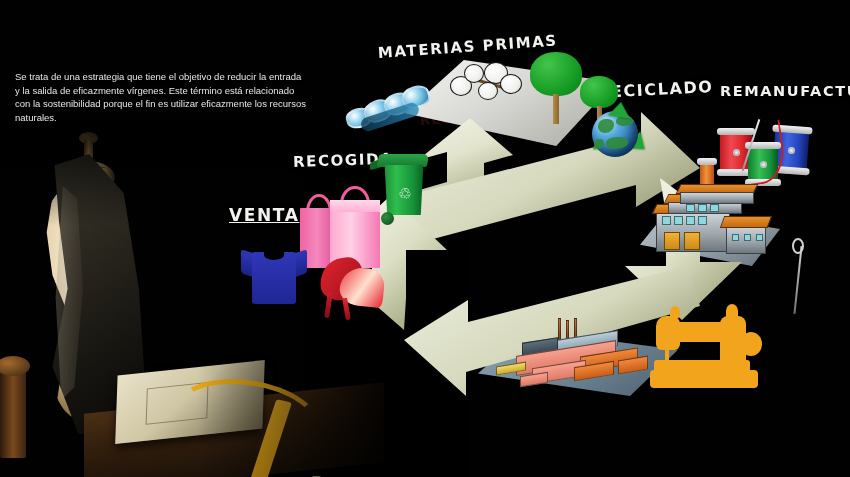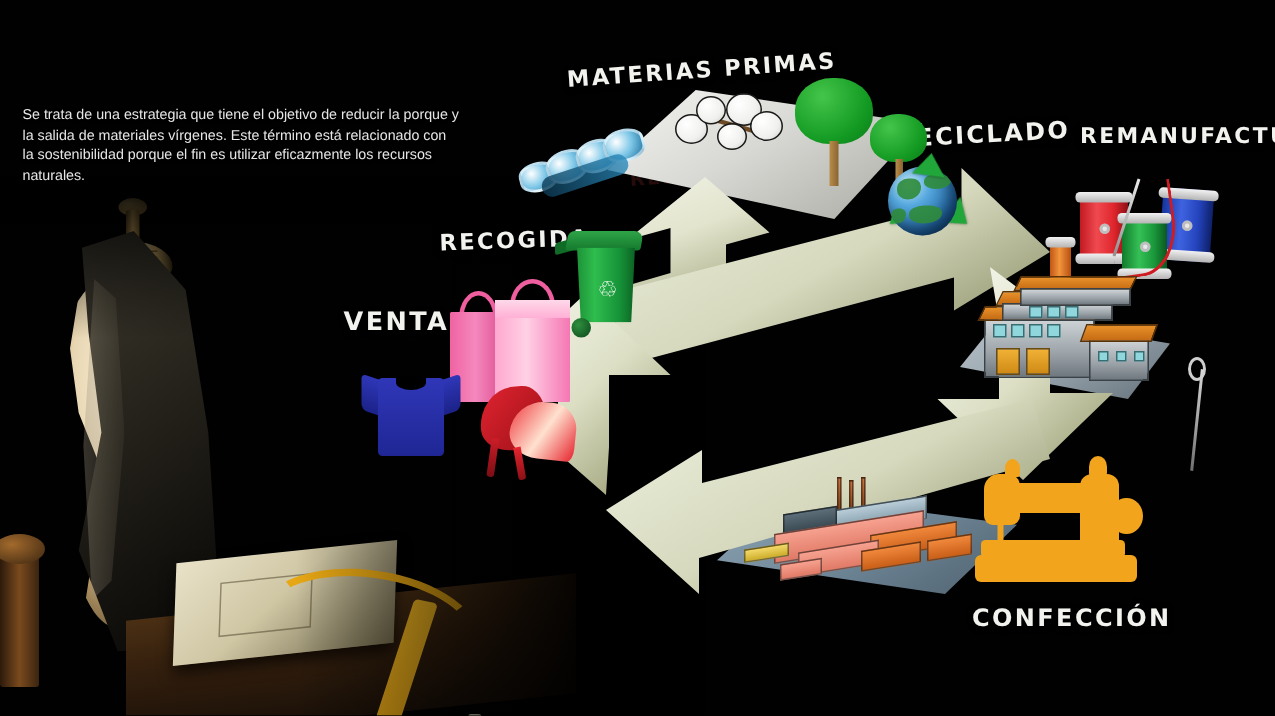--- a/index.html
+++ b/index.html
@@ -147,21 +147,21 @@
     font-family:"DejaVu Sans", sans-serif;
     font-weight:bold; letter-spacing:1.6px;
     text-shadow:0 1px 4px rgba(0,0,0,.95);
     white-space:nowrap;
     transform-origin:left center;
   }
   .lbl-materias { left:378px; top:44px;  font-size:15px; transform:rotate(-4deg); }
   .lbl-reciclado{ left:597px; top:83px;  font-size:16px; transform:rotate(-3deg); }
   .lbl-remanu   { left:720px; top:83px;  font-size:14.5px; }
   .lbl-recogida { left:293px; top:153px; font-size:15px; transform:rotate(-2deg); }
-  .lbl-venta    { left:229px; top:205px; font-size:17px; }
+  .lbl-venta    { left:229px; top:205px; font-size:17px;text-decoration:underline; }
   .lbl-confec   { left:648px; top:402px; font-size:16px; }
   .lbl-residuos {
     left:420px; top:113px; font-size:13px; color:#2a0d0d;
     text-shadow:none; letter-spacing:1.2px; opacity:.92;
     transform:rotate(-4deg);
   }
   .center-text{
     position:absolute; left:487px; top:218px; width:158px;
     text-align:center; color:#ffffff; font-weight:bold;
     font-size:14.5px; line-height:18px;
@@ -510,21 +510,21 @@
 
     <div class="asm">
 
       <div class="asm-spool"></div>
 
     </div>
 
     <div class="photo-grad-mask"></div>
   </div>
 
-  <div class="subhead">Se trata de una estrategia que tiene el objetivo de reducir la porque y la salida de materiales vírgenes. Este término está relacionado con la sostenibilidad porque el fin es utilizar eficazmente los recursos naturales.</div>
+  <div class="subhead">Se trata de una estrategia que tiene el objetivo de reducir la entrada y la salida de eficazmente vírgenes. Este término está relacionado con la sostenibilidad porque el fin es utilizar eficazmente los recursos naturales.</div>
 
   <div class="diagram">
 
     <div class="ramp ramp-top"></div>
     <div class="ramp ramp-factory"></div>
     <div class="ramp ramp-bottom-blue"></div>
 
     <svg class="arrows" width="850" height="477" viewBox="0 0 850 477">
       <defs>
         <linearGradient id="gA" x1="0" y1="0" x2="0.4" y2="1">
@@ -701,19 +701,18 @@
     <div class="icon heels">
       <div class="heel-back"></div>
       <div class="heel-spike"></div>
       <div class="heel-front"></div>
       <div class="heel-spike2"></div>
     </div>
 
     <div class="hlabel lbl-materias">MATERIAS PRIMAS</div>
     <div class="hlabel lbl-reciclado">RECICLADO</div>
     <div class="hlabel lbl-remanu">REMANUFACTURA</div>
-    <div class="hlabel lbl-confec">CONFECCIÓN</div>
     <div class="hlabel lbl-venta">VENTA</div>
     <div class="hlabel lbl-recogida">RECOGIDA</div>
     <div class="hlabel lbl-residuos">RESIDUOS</div>
 
   </div>
 </div>
 
 </body></html>

